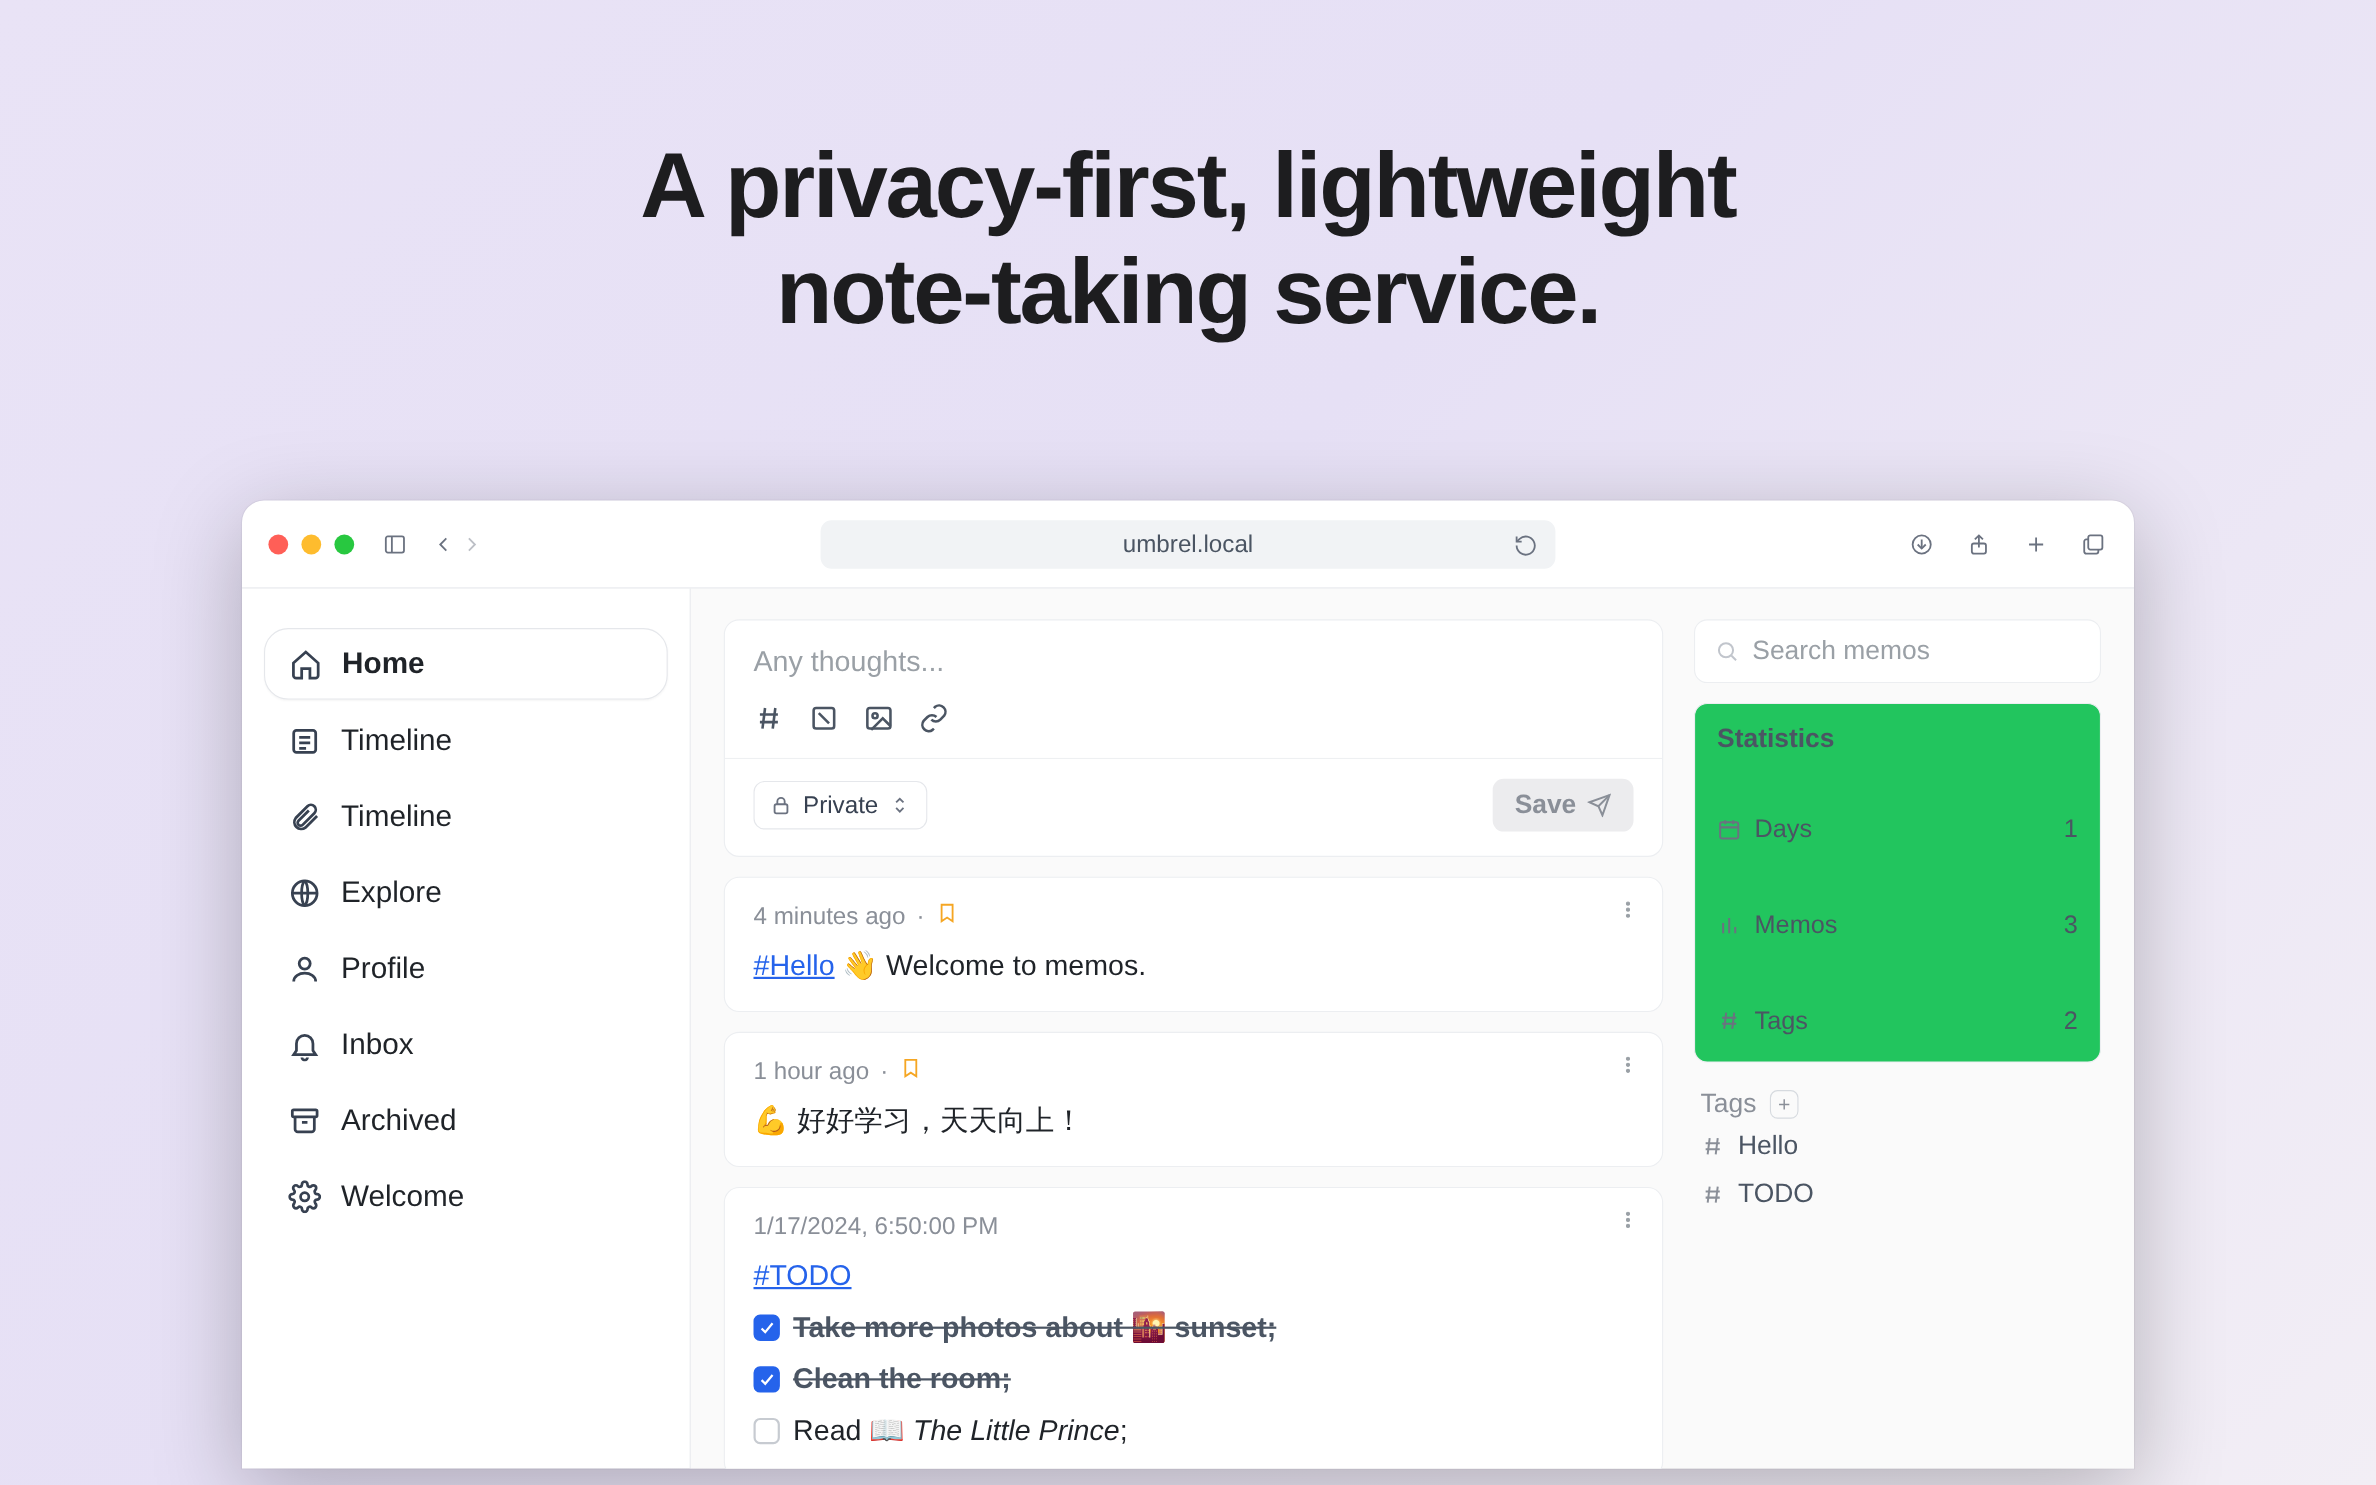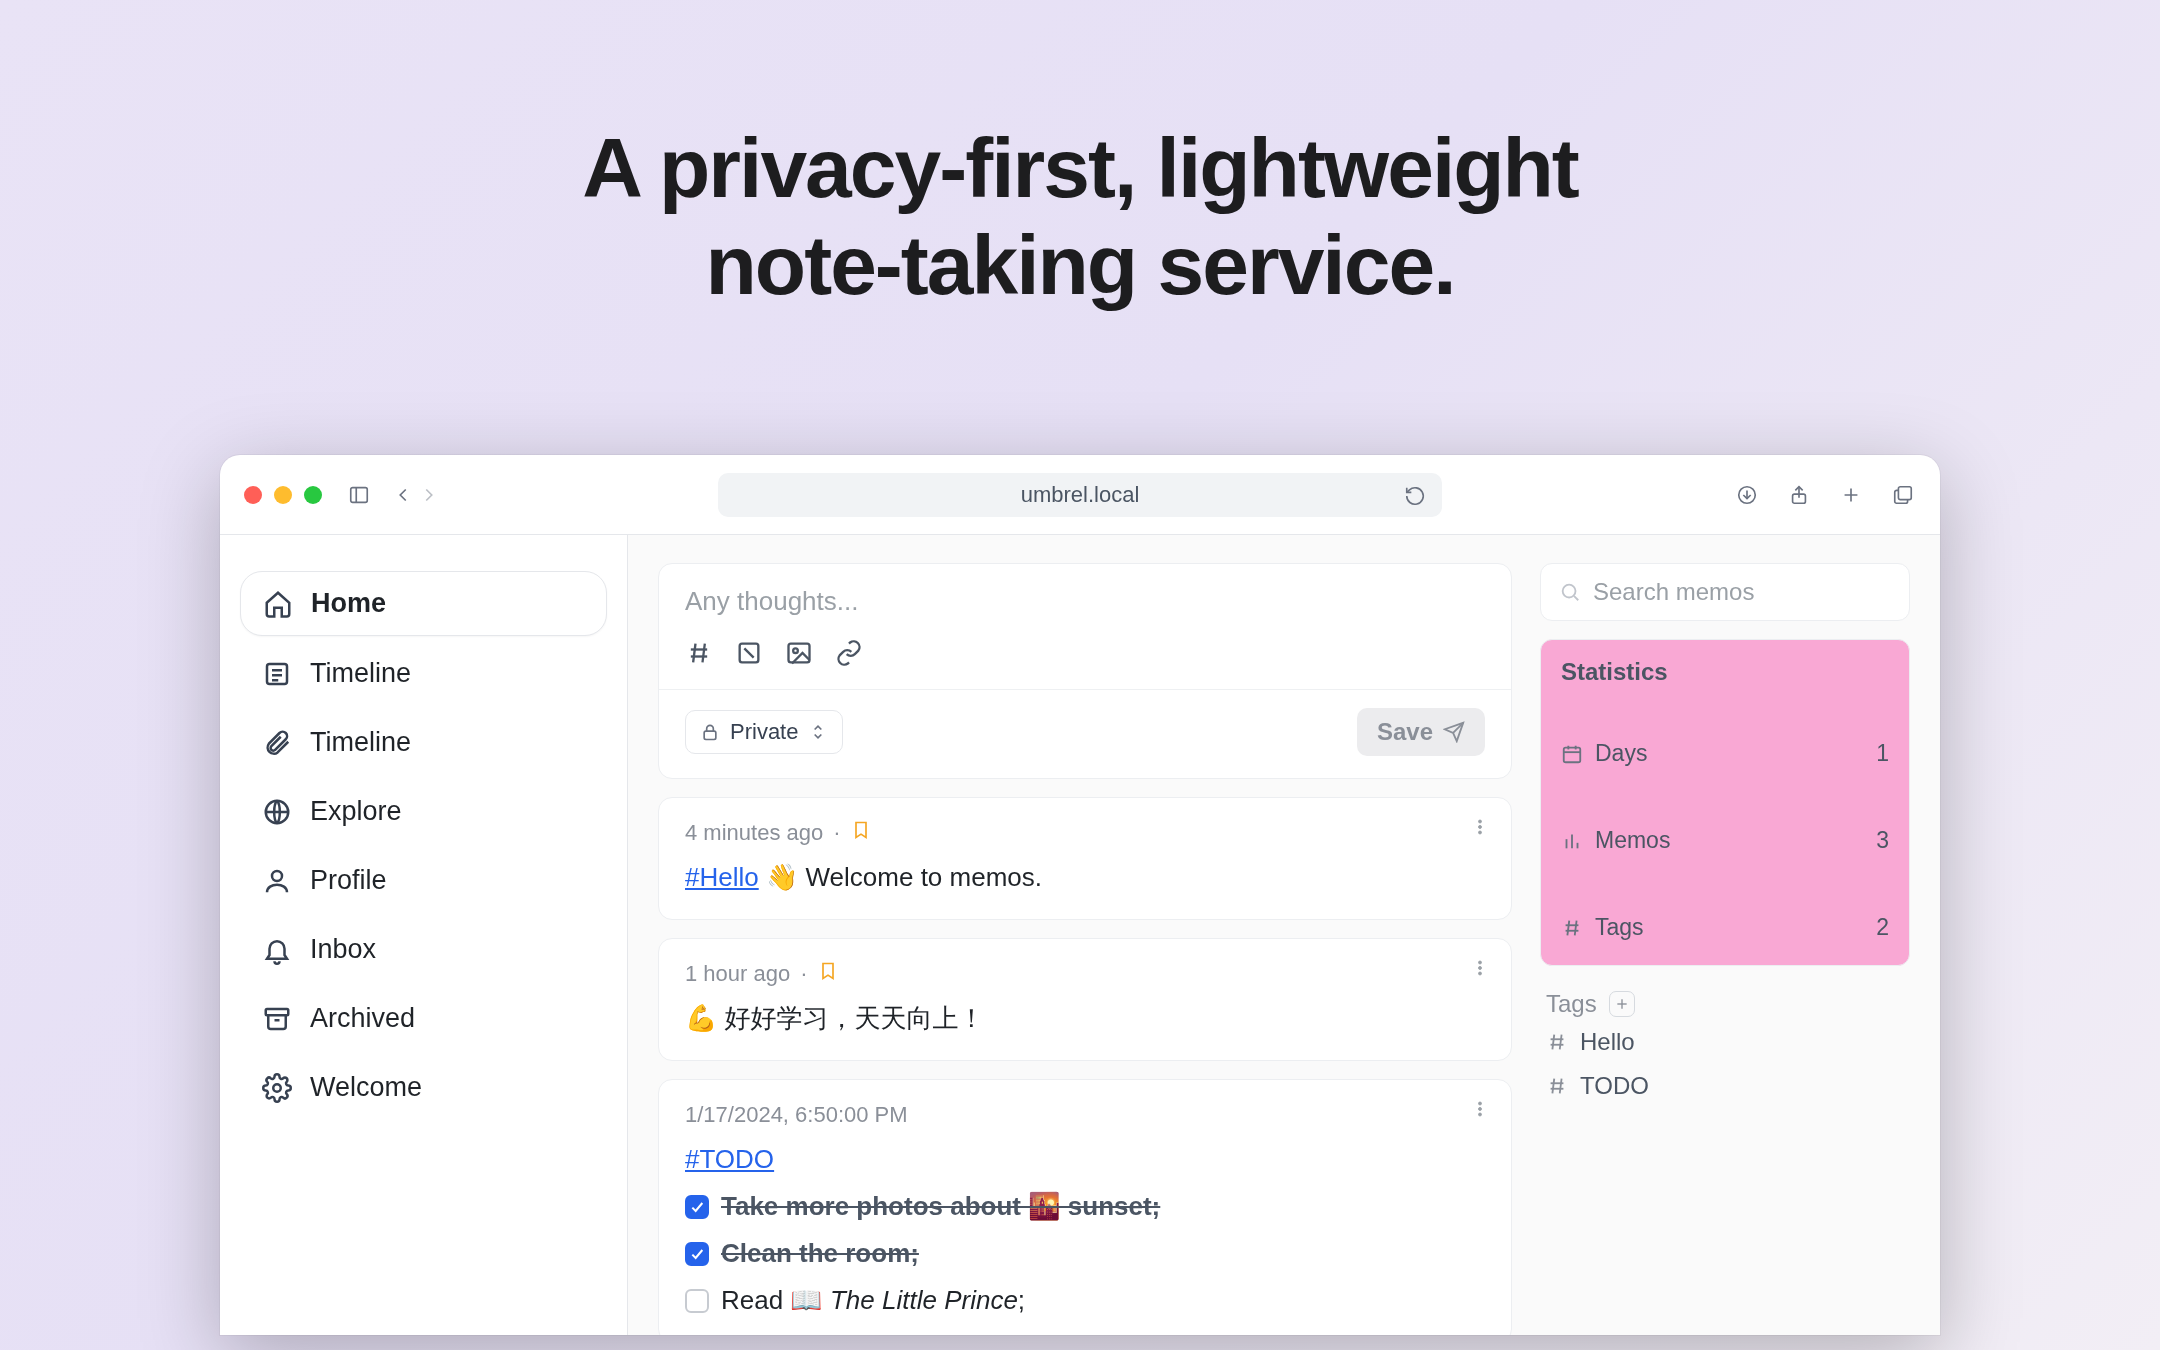--- a/index.html
+++ b/index.html
@@ -44,21 +44,21 @@
   .traffic { display: flex; gap: 12px; margin-right: 24px;}
   .tl { width: 18px; height: 18px; border-radius: 50%; }
   .tl.r{background:#ff5f57;} .tl.y{background:#febc2e;} .tl.g{background:#28c840;}
   .tb-ico { width: 26px; height: 26px; display:flex;align-items:center;justify-content:center;color:#6b7280;}
   .tb-ico svg { width: 22px; height: 22px; stroke:#6b7280; fill:none; stroke-width:1.8;}
   .spacer { flex: 0 0 18px; }
   .url-bar {
     position: absolute;
     left: 50%;
     transform: translateX(-50%);
-    width: 724px;
+    width: 668px;
     height: 44px;
     background: #f1f3f5;
     border-radius: 10px;
     display:flex;
     align-items:center;
     justify-content:center;
     color:#4b5563;
     font-size: 22px;
   }
   .url-bar .reload{ position:absolute; right:14px; top:10px;}
@@ -152,21 +152,21 @@
   .strike{text-decoration:line-through;color:#4b5563;font-weight:600;}
   .italic{font-style:italic;}
 
   .aside{width:370px;display:flex;flex-direction:column;gap:18px;}
   .search{
     background:#fff;border:1px solid #eceef1;border-radius:12px;
     display:flex;align-items:center;gap:12px;
     padding:14px 18px;color:#9aa0a6;font-size:24px;
   }
   .search svg{width:22px;height:22px;stroke:#c1c5cc;fill:none;stroke-width:2;}
-  .stats{background:#f9a8d4;border:1px solid #eceef1;border-radius:12px;padding:18px 20px;}
+  .stats{background:#22c55e;border:1px solid #eceef1;border-radius:12px;padding:18px 20px;}
   .stats h4{font-size:24px;color:#4b5563;font-weight:600;margin-bottom:10px;}
   .stat-row{display:flex;align-items:center;justify-content:space-between;padding:6px 0;font-size:23px;color:#4b5563;margin-top:48px;}
   .stat-row .l{display:flex;align-items:center;gap:12px;}
   .stat-row svg{width:22px;height:22px;stroke:#6b7280;fill:none;stroke-width:2;}
   .tags-head{display:flex;align-items:center;gap:12px;font-size:24px;color:#8a8f98;padding:6px 6px 2px;}
   .tags-head .add{width:26px;height:26px;border:1px solid #d6dadf;border-radius:7px;display:flex;align-items:center;justify-content:center;}
   .tags-head .add svg{width:16px;height:16px;stroke:#8a8f98;stroke-width:2;fill:none;}
   .tag-row{display:flex;align-items:center;gap:12px;font-size:24px;color:#4b5563;padding:8px 6px;}
   .tag-row svg{width:22px;height:22px;stroke:#8a8f98;fill:none;stroke-width:2;}
   .more-dots svg{width:22px;height:22px;stroke:#9aa0a6;fill:#9aa0a6;}

